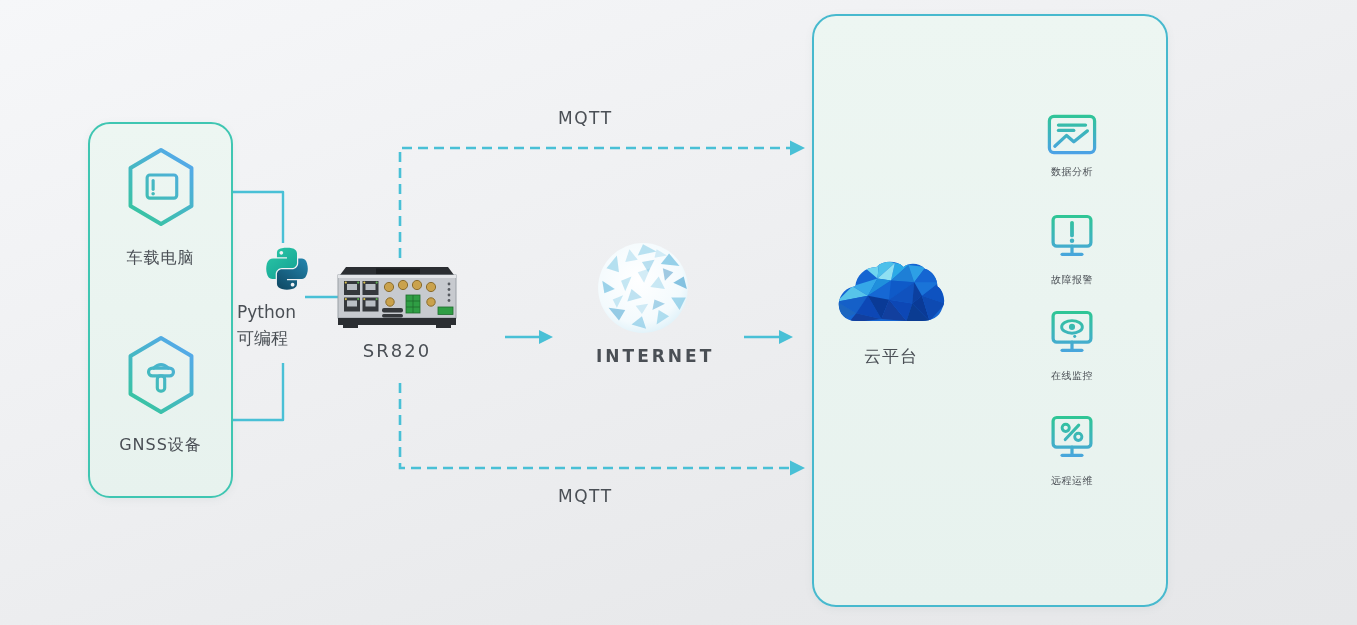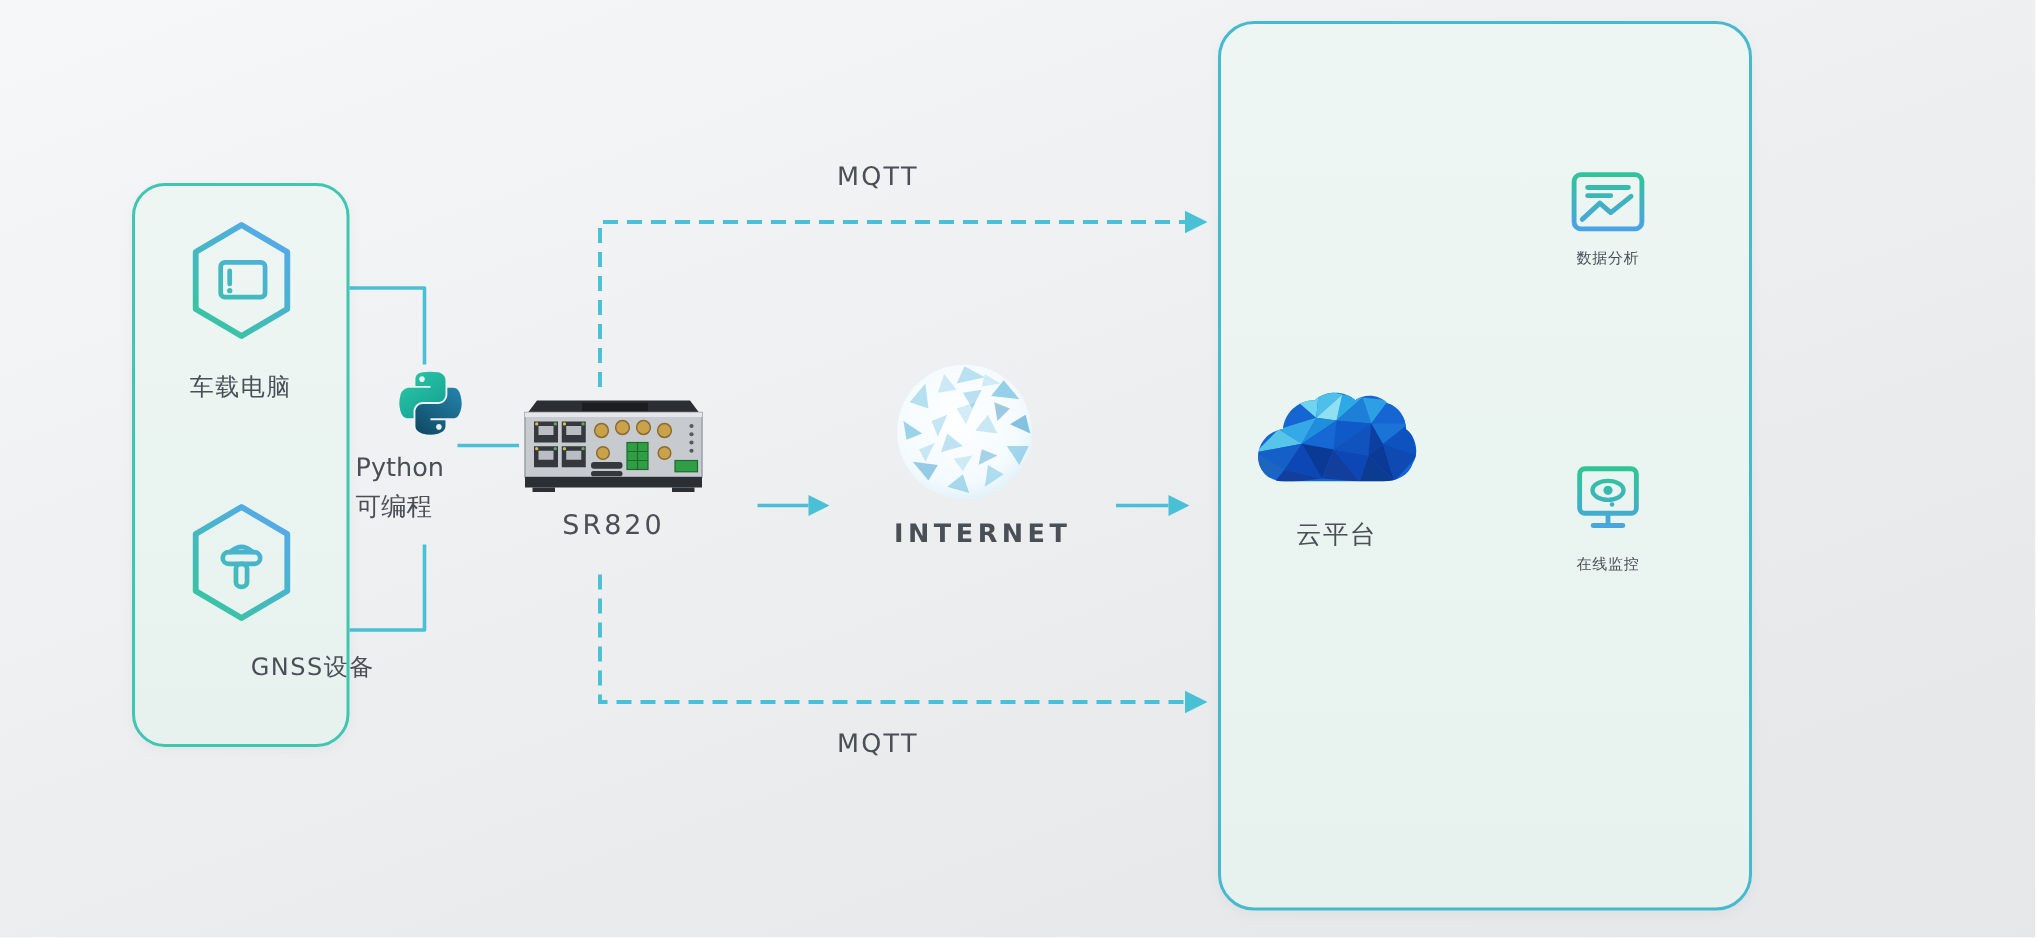--- a/index.html
+++ b/index.html
@@ -17,21 +17,21 @@
   .node-label{color:#4a4f55;text-align:center;}
   .cn{font-size:16px;letter-spacing:1px;}
 
   .hex-item{position:absolute;left:0;width:100%;display:flex;justify-content:center;}
   .hex-label{position:absolute;left:0;width:100%;}
 
   .python-node{position:absolute;left:237px;top:247px;width:100px;text-align:left;}
   .python-node svg{margin:0 auto;}
   .python-line{font-size:17px;color:#4a4f55;line-height:1.55;}
 
-  .router-node{position:absolute;left:344px;top:265px;width:130px;text-align:center;}
+  .router-node{position:absolute;left:332px;top:265px;width:130px;text-align:center;}
   .router-label{margin-top:11px;font-size:18px;letter-spacing:2px;color:#4a4f55;}
 
   .internet-node{position:absolute;left:596px;top:241px;width:94px;text-align:center;}
   .internet-label{margin-top:11px;font-size:17px;letter-spacing:3px;color:#4a4f55;font-weight:bold;}
 
   .cloud-node{position:absolute;left:835px;top:256px;width:112px;text-align:center;}
   .cloud-label{margin-top:17px;font-size:17px;letter-spacing:1px;color:#4a4f55;}
 
   .mqtt-label{position:absolute;width:110px;text-align:left;font-size:17px;letter-spacing:1.5px;color:#4a4f55;}
   .mqtt-top{left:558px;top:108px;}
@@ -104,21 +104,21 @@
           </linearGradient>
         </defs>
         <g fill="none" stroke="url(#hexg2)" stroke-linejoin="round" stroke-linecap="round">
           <path stroke-width="4.2" d="M40,4 L73,23.5 V64.5 L40,84 L7,64.5 V23.5 Z"></path>
           <path stroke-width="3.4" d="M32,36.5 Q40,29 48,36.5"></path>
           <rect x="26.5" y="36.5" width="27" height="8.5" rx="4.25" stroke-width="3.4"></rect>
           <rect x="36" y="45" width="8" height="16.5" rx="3.5" stroke-width="3.4"></rect>
         </g>
       </svg>
     </div>
-    <div class="hex-label node-label cn" style="top:311px;padding-left:48px;">GNSS设备</div>
+    <div class="hex-label node-label cn" style="top:311px;">GNSS设备</div>
   </div>
 
   <div class="python-node">
     <svg width="52" height="52" viewBox="0 0 128 128">
       <defs>
         <linearGradient id="pyt" gradientUnits="userSpaceOnUse" x1="20" y1="0" x2="85" y2="90">
           <stop offset="0" stop-color="#2cc9a7"></stop>
             <stop offset="1" stop-color="#0f9a90"></stop>
         </linearGradient>
         <linearGradient id="pyb" gradientUnits="userSpaceOnUse" x1="112" y1="30" x2="45" y2="125">
@@ -282,20 +282,38 @@
       <g fill="none" stroke="url(#fg1)" stroke-width="3.6" stroke-linecap="round" stroke-linejoin="round">
         <rect x="7" y="6" width="50" height="40" rx="5"></rect>
         <path d="M17,15.5 H47"></path>
         <path d="M17,21.5 H34"></path>
         <path d="M13,39 L26,27 L34,34 L49,22"></path>
       </g>
     </svg>
     <div class="feature-label">数据分析</div>
   </div>
 
+  <div class="feature f2">
+    <svg width="58" height="54" viewBox="0 0 64 60">
+      <defs>
+          <linearGradient id="fg2" gradientUnits="userSpaceOnUse" x1="32" y1="0" x2="32" y2="60">
+        <stop offset="0" stop-color="#2dc98e"></stop>
+            <stop offset="1" stop-color="#4f9df0"></stop>
+          </linearGradient>
+        </defs>
+      <g fill="none" stroke="url(#fg2)" stroke-width="3.6" stroke-linecap="round" stroke-linejoin="round">
+        <rect x="11" y="5" width="42" height="33" rx="4"></rect>
+        <path d="M32,38 V46"></path>
+        <path d="M21,47 H43"></path>
+        <path d="M32,12 V26" stroke-width="4.2"></path>
+      </g>
+      <circle cx="32" cy="32" r="2.5" fill="url(#fg2)"></circle>
+    </svg>
+    <div class="feature-label">故障报警</div>
+  </div>
 
   <div class="feature f3">
     <svg width="58" height="54" viewBox="0 0 64 60">
       <defs>
           <linearGradient id="fg3" gradientUnits="userSpaceOnUse" x1="32" y1="0" x2="32" y2="60">
         <stop offset="0" stop-color="#2dc98e"></stop>
             <stop offset="1" stop-color="#4f9df0"></stop>
           </linearGradient>
         </defs>
       <g fill="none" stroke="url(#fg3)" stroke-width="3.6" stroke-linecap="round" stroke-linejoin="round">
@@ -303,14 +321,33 @@
         <path d="M32,38 V46"></path>
         <path d="M21,47 H43"></path>
         <ellipse cx="32" cy="21" rx="11.5" ry="7" stroke-width="3.2"></ellipse>
       </g>
       <circle cx="32" cy="21" r="3.4" fill="url(#fg3)"></circle>
       <circle cx="35" cy="31.5" r="1.7" fill="url(#fg3)"></circle>
     </svg>
     <div class="feature-label">在线监控</div>
   </div>
 
+  <div class="feature f4">
+    <svg width="58" height="54" viewBox="0 0 64 60">
+      <defs>
+          <linearGradient id="fg4" gradientUnits="userSpaceOnUse" x1="32" y1="0" x2="32" y2="60">
+        <stop offset="0" stop-color="#2dc98e"></stop>
+            <stop offset="1" stop-color="#4f9df0"></stop>
+          </linearGradient>
+        </defs>
+      <g fill="none" stroke="url(#fg4)" stroke-width="3.6" stroke-linecap="round" stroke-linejoin="round">
+        <rect x="11" y="5" width="42" height="33" rx="4"></rect>
+        <path d="M32,38 V46"></path>
+        <path d="M21,47 H43"></path>
+        <path d="M24.5,29.5 L39.5,13.5" stroke-width="3.4"></path>
+        <circle cx="25" cy="16.5" r="4" stroke-width="3.2"></circle>
+        <circle cx="39" cy="26.5" r="4" stroke-width="3.2"></circle>
+      </g>
+    </svg>
+    <div class="feature-label">远程运维</div>
+  </div>
 
 </div>
 
 </body></html>

